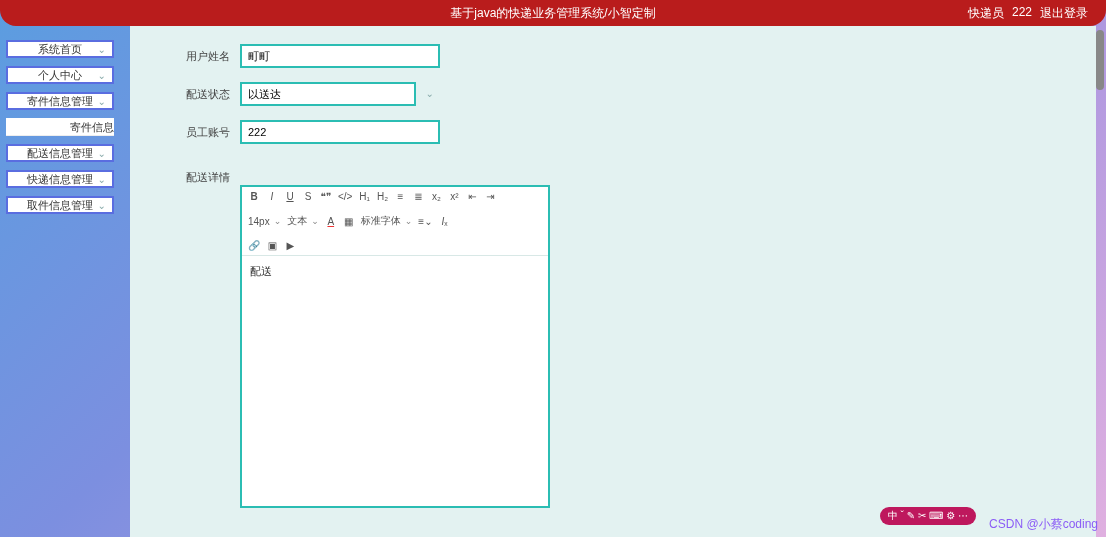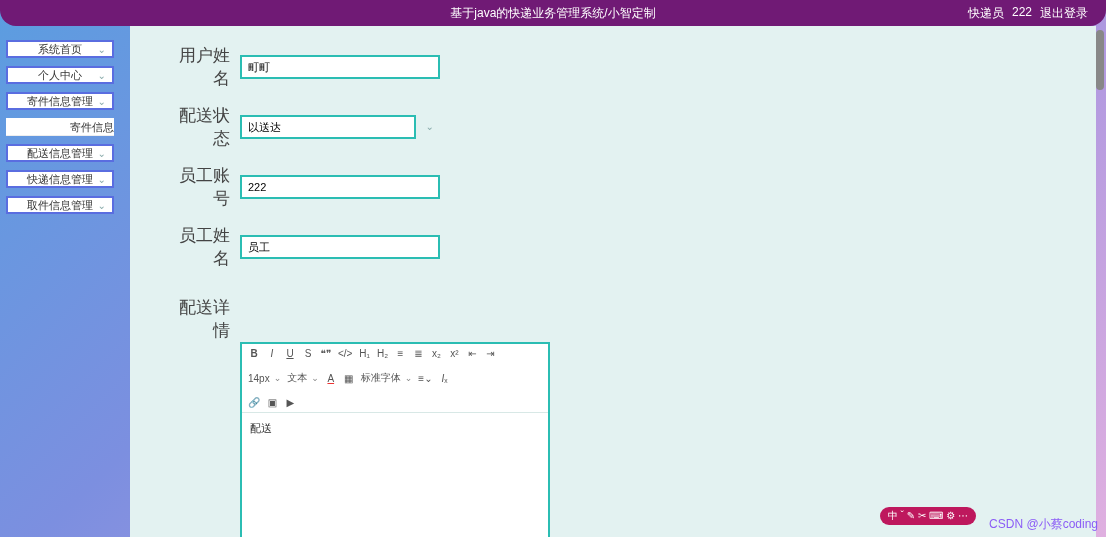--- a/index.html
+++ b/index.html
@@ -1,21 +1,21 @@
 <!DOCTYPE html>
 <html><head>
 <meta charset="utf-8">
 <style>
   * { box-sizing: border-box; margin: 0; padding: 0; }
   html, body { width: 1106px; height: 537px; font-family: "Microsoft YaHei", Arial, sans-serif; font-size: 12px; overflow: hidden; }
   body { background: linear-gradient(135deg, #5b9de0 0%, #7c8fe0 35%, #b099e0 70%, #e0b0e0 100%); position: relative; }
 
   .topbar {
     position: absolute; top: 0; left: 0; right: 0; height: 26px;
-    border-radius: 0 0 16px 16px; background: #701a75;
+    border-radius: 0 0 16px 16px; background: #b91c1c;
     display: flex; align-items: center; color: #fff; font-size: 12px;
   }
   .topbar-title { position:absolute; left:50%; transform:translateX(-50%); }
   .topbar-right { margin-left: auto; margin-right: 18px; display:flex; gap:8px; }
   .topbar-right span { cursor: default; }
 
   .sidebar {
     position: absolute; top: 40px; left: 6px; width: 108px;
   }
   .sidebar-item {
@@ -25,21 +25,21 @@
   }
   .sidebar-item .chev { position:absolute; right:6px; color:#8aa; font-size:10px; }
   .sidebar-item.active { border:none; padding-left:12px; justify-content:flex-end; box-shadow:inset 0 -1px 0 #eee; }
 
   .main {
     position:absolute; top:26px; left:130px; right:10px; bottom:0;
     background:#e3f2f1; overflow:auto;
   }
   .form { padding:18px 40px 20px 40px; }
   .row { display:flex; align-items:center; margin-bottom:14px; }
-  .label { width:60px; text-align:right; margin-right:10px; color:#444; font-size:17px; }
+  .label { width:60px; text-align:right; margin-right:10px; color:#444; font-size:11px; }
   .input {
     width:200px; height:24px; border:2px solid #2bbdb3; background:#fff;
     padding:0 6px; font-size:11px; outline:none;
   }
   .select { position:relative; }
   .select .chev { position:absolute; right:6px; top:6px; color:#8aa; font-size:10px; }
   .editor {
     width:310px; margin-left:70px; border:2px solid #2bbdb3; background:#fff;
   }
   .toolbar {
@@ -113,24 +113,20 @@
         <input class="input" style="width: 176px;" value="以送达">
         <span class="chev">⌄</span>
       </div>
     </div>
 
     <div class="row">
       <div class="label">员工账号</div>
       <input class="input" value="222" style="">
     </div>
 
-    <div class="row">
-      <div class="label">员工姓名</div>
-      <input class="input" value="员工" style="">
-    </div>
 
     <div class="row" style="align-items:flex-start">
       <div class="label" style="margin-top:12px">配送详情</div>
     </div>
 
     <div class="editor" style="margin-left:70px;margin-top:-14px;">
       <div class="toolbar">
         <span class="tb-btn"><b>B</b></span>
         <span class="tb-btn"><i>I</i></span>
         <span class="tb-btn"><u>U</u></span>

